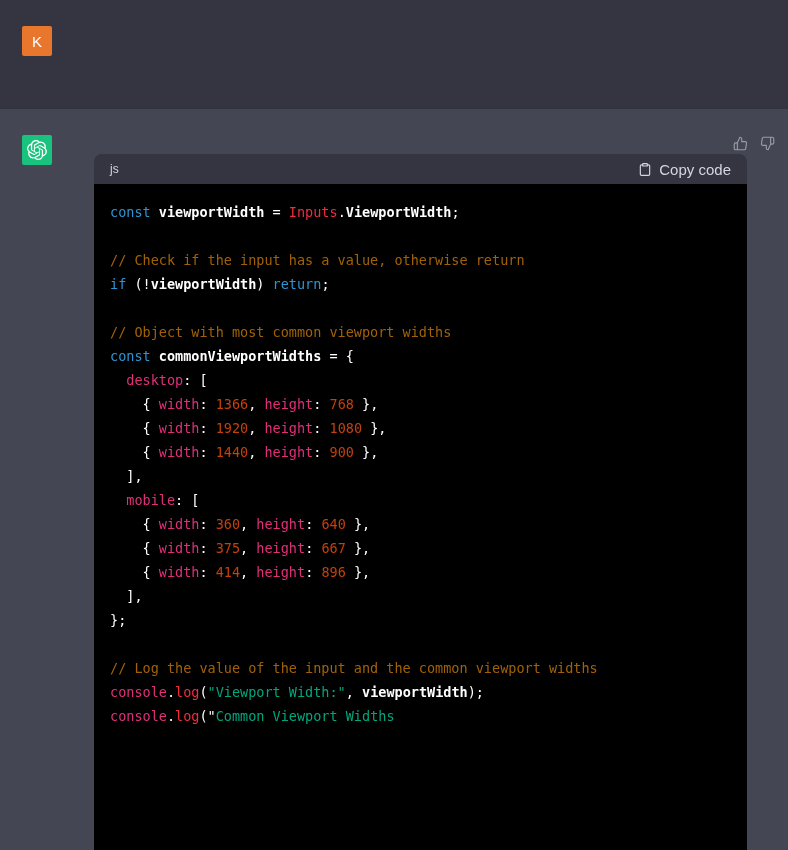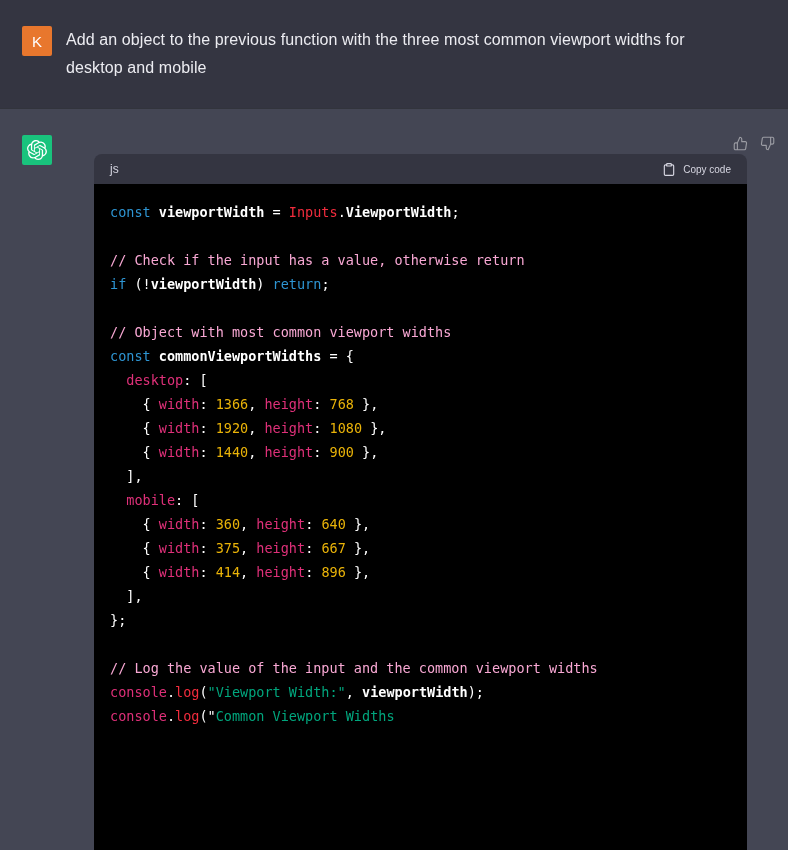--- a/index.html
+++ b/index.html
@@ -61,49 +61,46 @@
     height:30px;
     display:flex; align-items:center; justify-content:space-between;
     padding:0 16px;
     font-size:12px;
     color:#d5d5e0;
   }
   .copy-btn {
     background:none; border:none; cursor:pointer;
     display:flex; align-items:center; gap:7px;
     font-family:"Liberation Sans", sans-serif;
-    font-size:10px; color:#d5d5e0;
+    font-size:15px; color:#d5d5e0;
   }
   .code-body {
     background:#000000;
     padding:16px;
     font-family:"DejaVu Sans Mono", monospace;
     font-size:13.5px;
     height:712px;
   }
   .code-line { height:24px; line-height:24px; white-space:pre; }
   .tok-kw   { color:#2e95d3; }
   .tok-pl   { color:#ffffff; }
   .tok-id   { color:#ffffff; font-weight:bold; }
   .tok-attr { color:#df3079;text-align:right; }
-  .tok-num  { color:#eab308; }
+  .tok-num  { color:#c2410c; }
   .tok-str  { color:#00a67d; }
   .tok-ttl  { color:#f22c3d; }
-  .tok-cm   { color:#f9a8d4; }
+  .tok-cm   { color:#a16207; }
 </style>
 </head>
 <body>
 
 <div class="row user">
   <div class="row-inner">
     <div class="avatar user-avatar">
       <span>K</span>
-    </div>
-    <div class="msg-content">
-      <p class="msg-text">Add an object to the previous function with the three most common viewport widths for desktop and mobile</p>
     </div>
   </div>
 </div>
 
 <div class="row assistant">
   <div class="row-inner">
     <div class="avatar bot-avatar">
       <span style="line-height:0;">
         <svg width="20" height="20" viewBox="0 0 24 24" fill="#ffffff" xmlns="http://www.w3.org/2000/svg">
           <path d="M22.2819 9.8211a5.9847 5.9847 0 0 0-.5157-4.9108 6.0462 6.0462 0 0 0-6.5098-2.9A6.0651 6.0651 0 0 0 4.9807 4.1818a5.9847 5.9847 0 0 0-3.9977 2.9 6.0462 6.0462 0 0 0 .7427 7.0966 5.98 5.98 0 0 0 .511 4.9107 6.051 6.051 0 0 0 6.5146 2.9001A5.9847 5.9847 0 0 0 13.2599 24a6.0557 6.0557 0 0 0 5.7718-4.2058 5.9894 5.9894 0 0 0 3.9977-2.9001 6.0557 6.0557 0 0 0-.7475-7.073zm-9.022 12.6081a4.4755 4.4755 0 0 1-2.8764-1.0408l.1419-.0804 4.7783-2.7582a.7948.7948 0 0 0 .3927-.6813v-6.7369l2.02 1.1686a.071.071 0 0 1 .038.052v5.5826a4.504 4.504 0 0 1-4.4945 4.4944zm-9.6607-4.1254a4.4708 4.4708 0 0 1-.5346-3.0137l.142.0852 4.783 2.7582a.7712.7712 0 0 0 .7806 0l5.8428-3.3685v2.3324a.0804.0804 0 0 1-.0332.0615L9.74 19.9502a4.4992 4.4992 0 0 1-6.1408-1.6464zM2.3408 7.8956a4.485 4.485 0 0 1 2.3655-1.9728V11.6a.7664.7664 0 0 0 .3879.6765l5.8144 3.3543-2.0201 1.1685a.0757.0757 0 0 1-.071 0l-4.8303-2.7865A4.504 4.504 0 0 1 2.3408 7.8956zm16.5963 3.8558L13.1038 8.364 15.1192 7.2a.0757.0757 0 0 1 .071 0l4.8303 2.7913a4.4944 4.4944 0 0 1-.6765 8.1042v-5.6772a.79.79 0 0 0-.407-.667zm2.0107-3.0231l-.142-.0852-4.7735-2.7818a.7759.7759 0 0 0-.7854 0L9.409 9.2297V6.8974a.0662.0662 0 0 1 .0284-.0615l4.8303-2.7866a4.4992 4.4992 0 0 1 6.6802 4.66zM8.3065 12.863l-2.02-1.1638a.0804.0804 0 0 1-.038-.0567V6.0742a4.4992 4.4992 0 0 1 7.3757-3.4537l-.142.0805L8.704 5.459a.7948.7948 0 0 0-.3927.6813zm1.0976-2.3654l2.602-1.4998 2.6069 1.4998v2.9994l-2.5974 1.4997-2.6067-1.4997z"></path>

